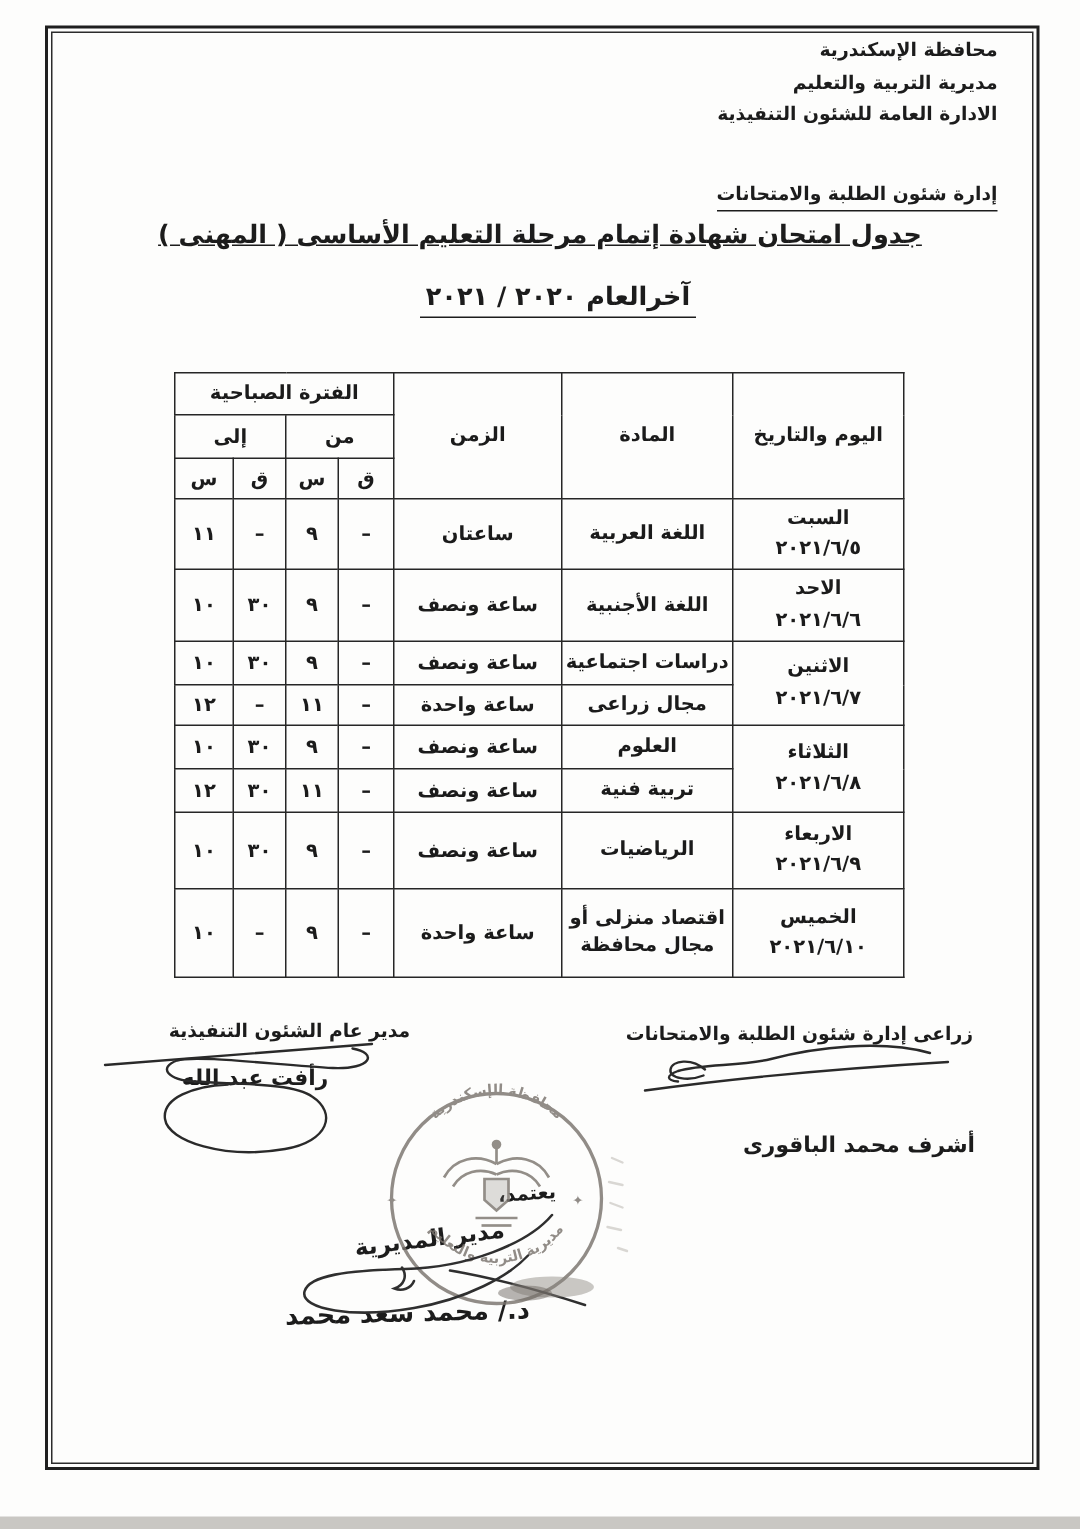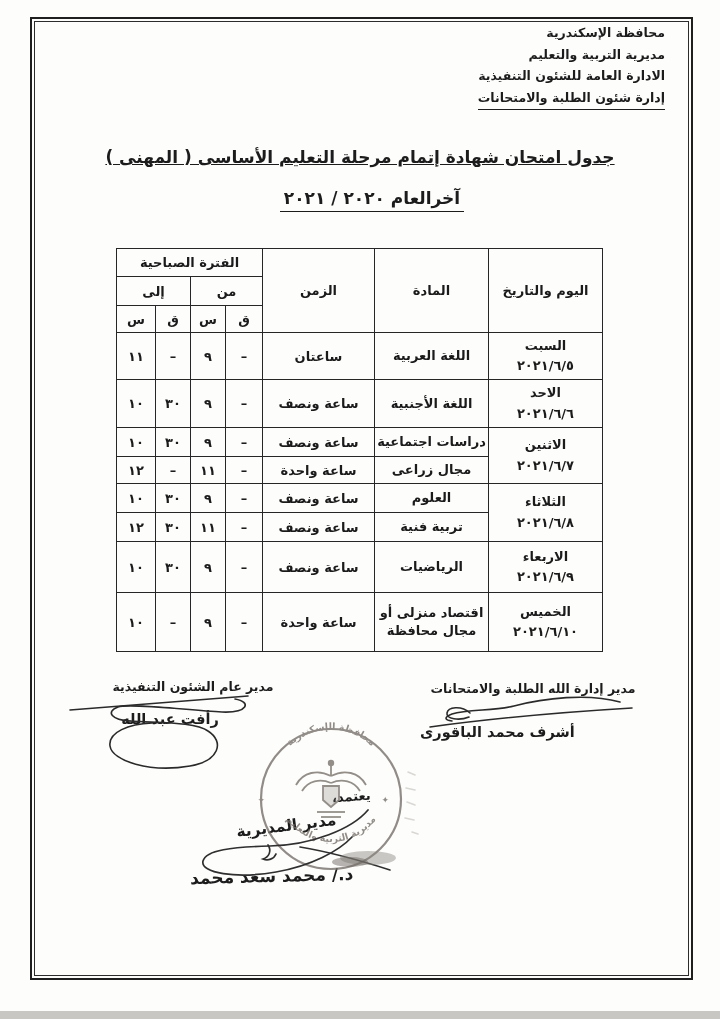--- a/index.html
+++ b/index.html
@@ -17,21 +17,21 @@
   .frame::after{
     content:"";position:absolute;inset:2px;border:1px solid #2c2c2c;
   }
   
   .letterhead{
     position:absolute;top:22px;left:425px;width:240px;
     text-align:right;font-size:12.5px;font-weight:bold;line-height:21.5px;
     direction:rtl;
   }
   .letterhead .lh-line{white-space:nowrap;}
-  .letterhead .underlined{display:inline-block;border-bottom:1.5px solid #1c1c1c;padding-bottom:1px;}
+  .letterhead .underlined{display:inline-block;border-bottom:1.5px solid #1c1c1c;padding-bottom:1px;margin-top:31px;}
   
   .title-1{
     position:absolute;top:147px;left:80px;width:560px;text-align:center;
     font-size:17px;font-weight:bold;direction:rtl;text-decoration:underline;
   }
   .title-2{
     position:absolute;top:188px;left:80px;width:560px;text-align:center;
     font-size:17px;font-weight:bold;direction:rtl;
   }
   .title-2 span{display:inline-block;border-bottom:1.6px solid #1c1c1c;padding:0 4px 3px;margin-left:24px;}
@@ -47,21 +47,21 @@
   }
   tr.h1{height:28px;} tr.h2{height:29px;} tr.h3{height:27px;}
   tr.r0{height:47px;} tr.r1{height:48px;} tr.r2{height:29px;} tr.r3{height:27px;}
   tr.r4{height:29px;} tr.r5{height:29px;} tr.r6{height:51px;} tr.r7{height:59px;}
   .day-cell span{display:block;line-height:1.55;}
   .subj{line-height:1.35;margin-top:34px;}
   
   .sig-title{font-size:12.5px;font-weight:bold;white-space:nowrap;direction:rtl;}
   .sig-name{font-size:14.5px;font-weight:bold;white-space:nowrap;direction:rtl;}
   .sig-right-title{position:absolute;top:681px;left:398px;width:270px;text-align:center;}
-  .sig-right-name{position:absolute;top:724px;left:420px;width:230px;text-align:left;}
+  .sig-right-name{position:absolute;top:756px;left:420px;width:230px;text-align:right;}
   .sig-left-title{position:absolute;top:679px;left:88px;width:210px;text-align:center;}
   .sig-left-name{position:absolute;top:711px;left:95px;width:150px;text-align:center;}
   .stamp-approve{position:absolute;top:789px;left:332px;font-size:13px;font-weight:bold;transform:rotate(-4deg);}
   .stamp-dir-title{position:absolute;top:817px;left:236px;font-size:15.5px;font-weight:bold;transform:rotate(-7deg);}
   .stamp-dir-name{position:absolute;top:866px;left:190px;font-size:17px;font-weight:bold;transform:rotate(-1.5deg);letter-spacing:1px;}
   svg.overlay{position:absolute;left:0;top:0;pointer-events:none;}
   .bottom-strip{position:absolute;left:0;bottom:0;width:720px;height:8px;background:#c9c7c3;}
 </style>
 </head>
 <body>
@@ -195,21 +195,21 @@
     <td class="subj">اقتصاد منزلى أو مجال محافظة</td>
     <td>ساعة واحدة</td>
     <td>–</td>
     <td>٩</td>
     <td>–</td>
     <td>١٠</td>
   </tr>
 </tbody>
   </table>
 
-<div class="sig-title sig-right-title">مدير إدارة الله الطلبة والامتحانات</div>
+<div class="sig-title sig-right-title">زراعى إدارة شئون الطلبة والامتحانات</div>
 <div class="sig-name sig-right-name">أشرف محمد الباقورى</div>
 
 <div class="sig-title sig-left-title">مدير عام الشئون التنفيذية</div>
 <div class="sig-name sig-left-name">رأفت عبد الله</div>
 
 <div class="stamp-approve">يعتمد،</div>
 <div class="stamp-dir-title">مدير المديرية</div>
 <div class="stamp-dir-name">د./ محمد سعد محمد</div>
 
 <svg class="overlay" width="720" height="1019" viewBox="0 0 720 1019">

